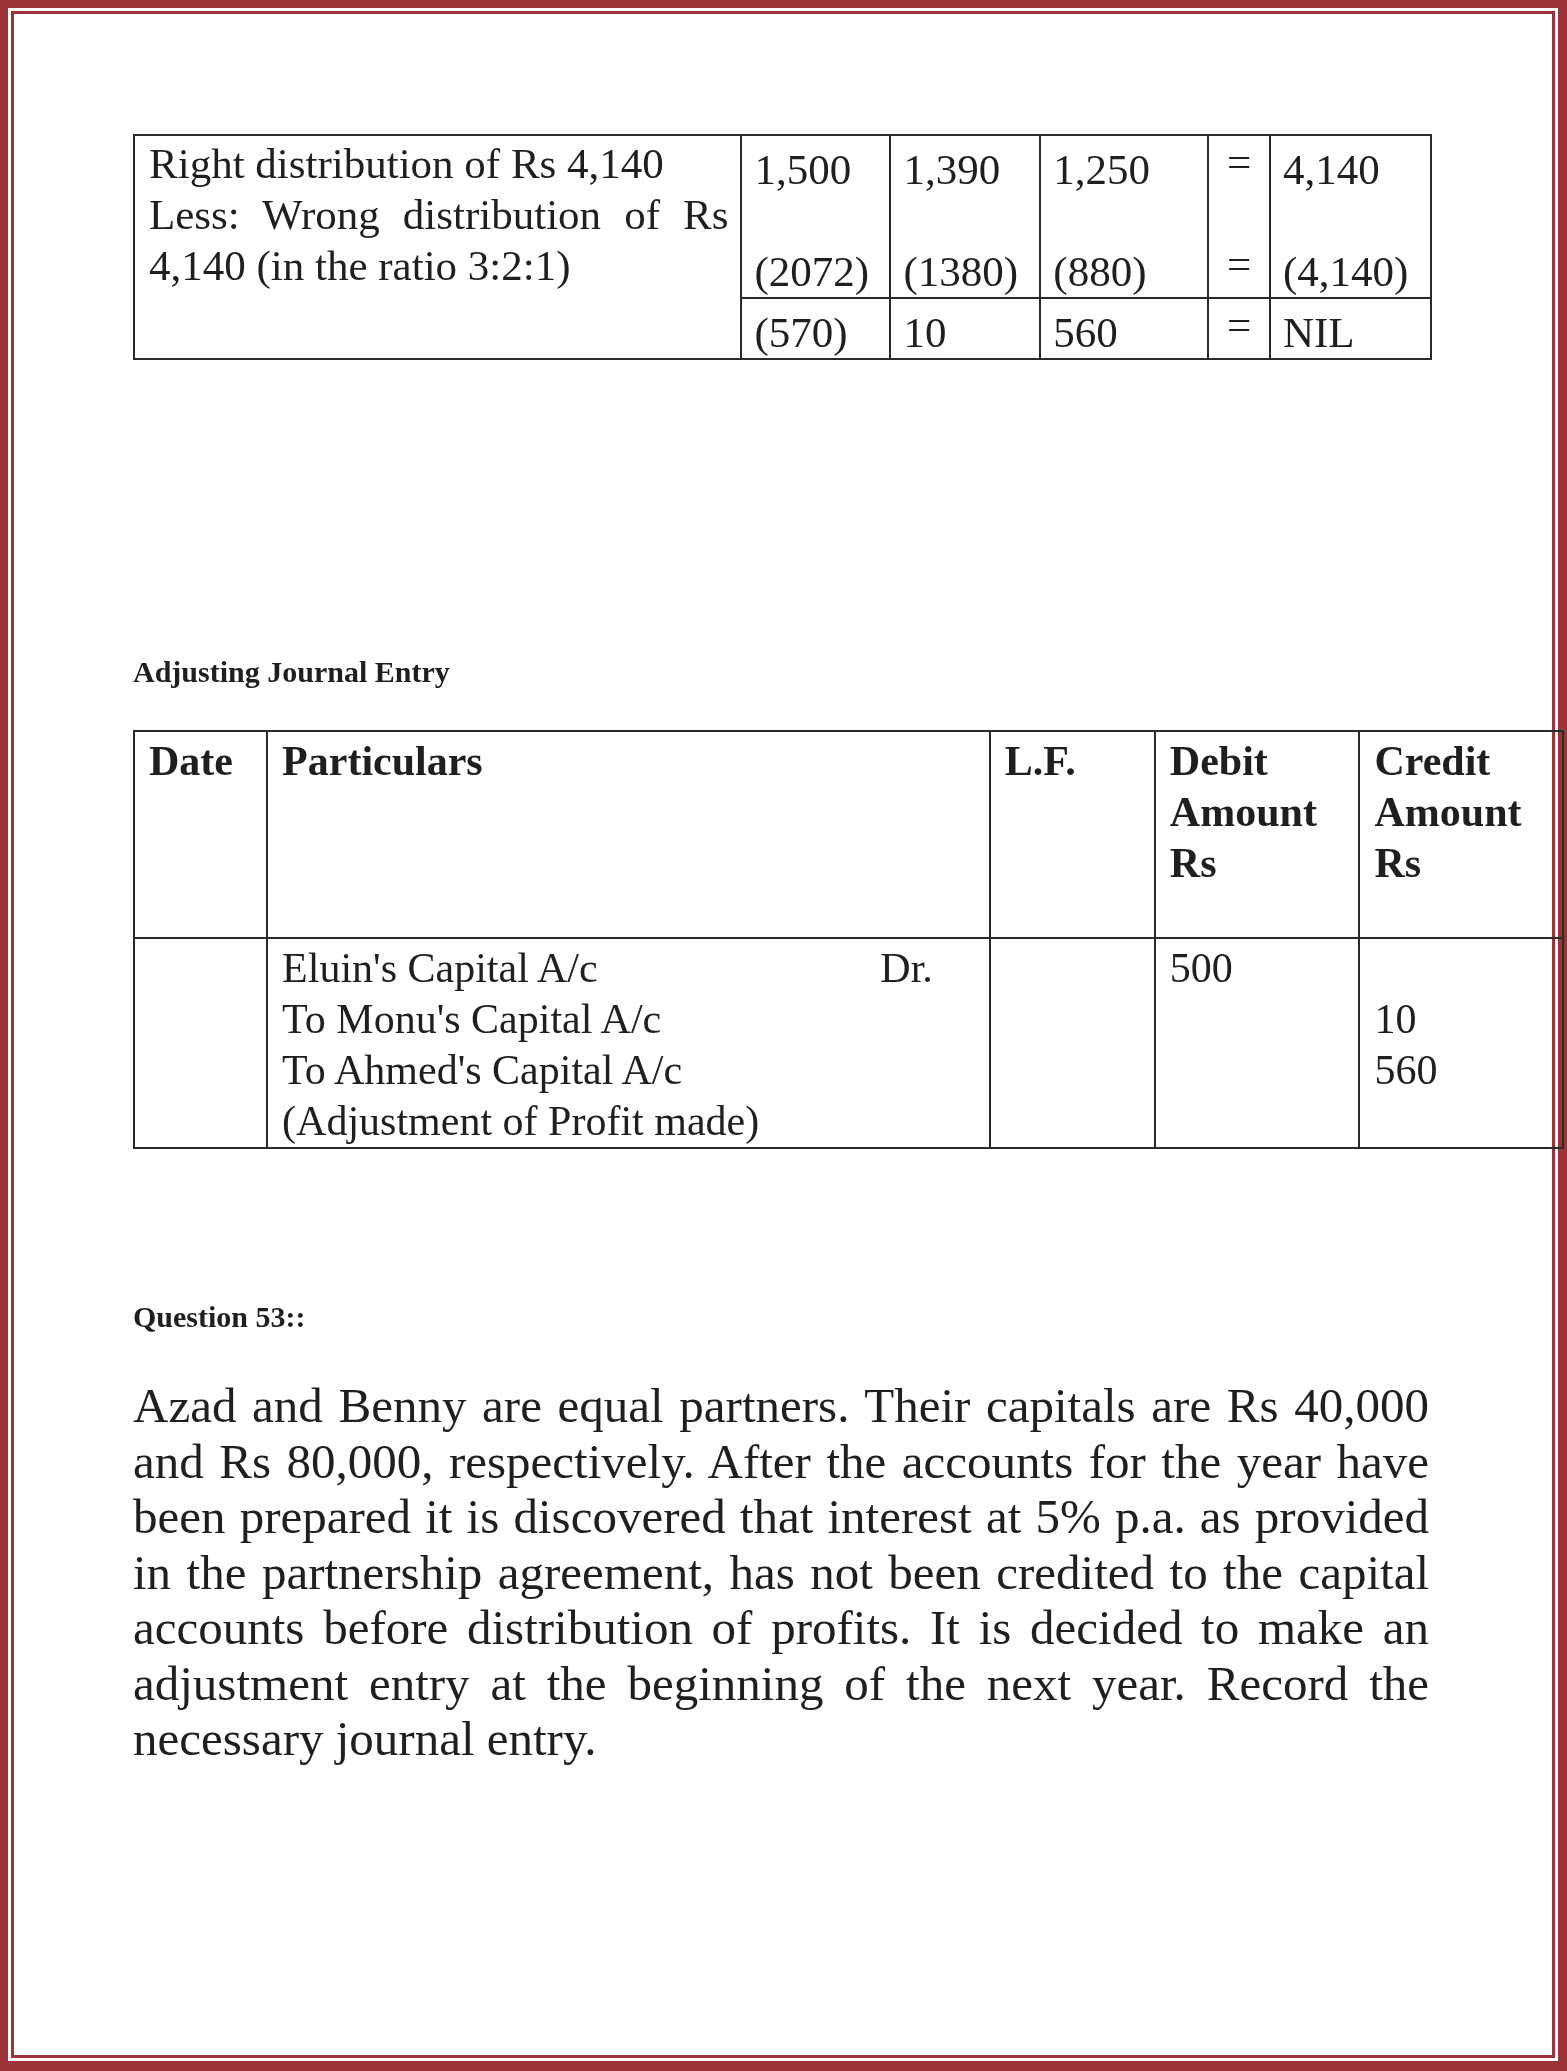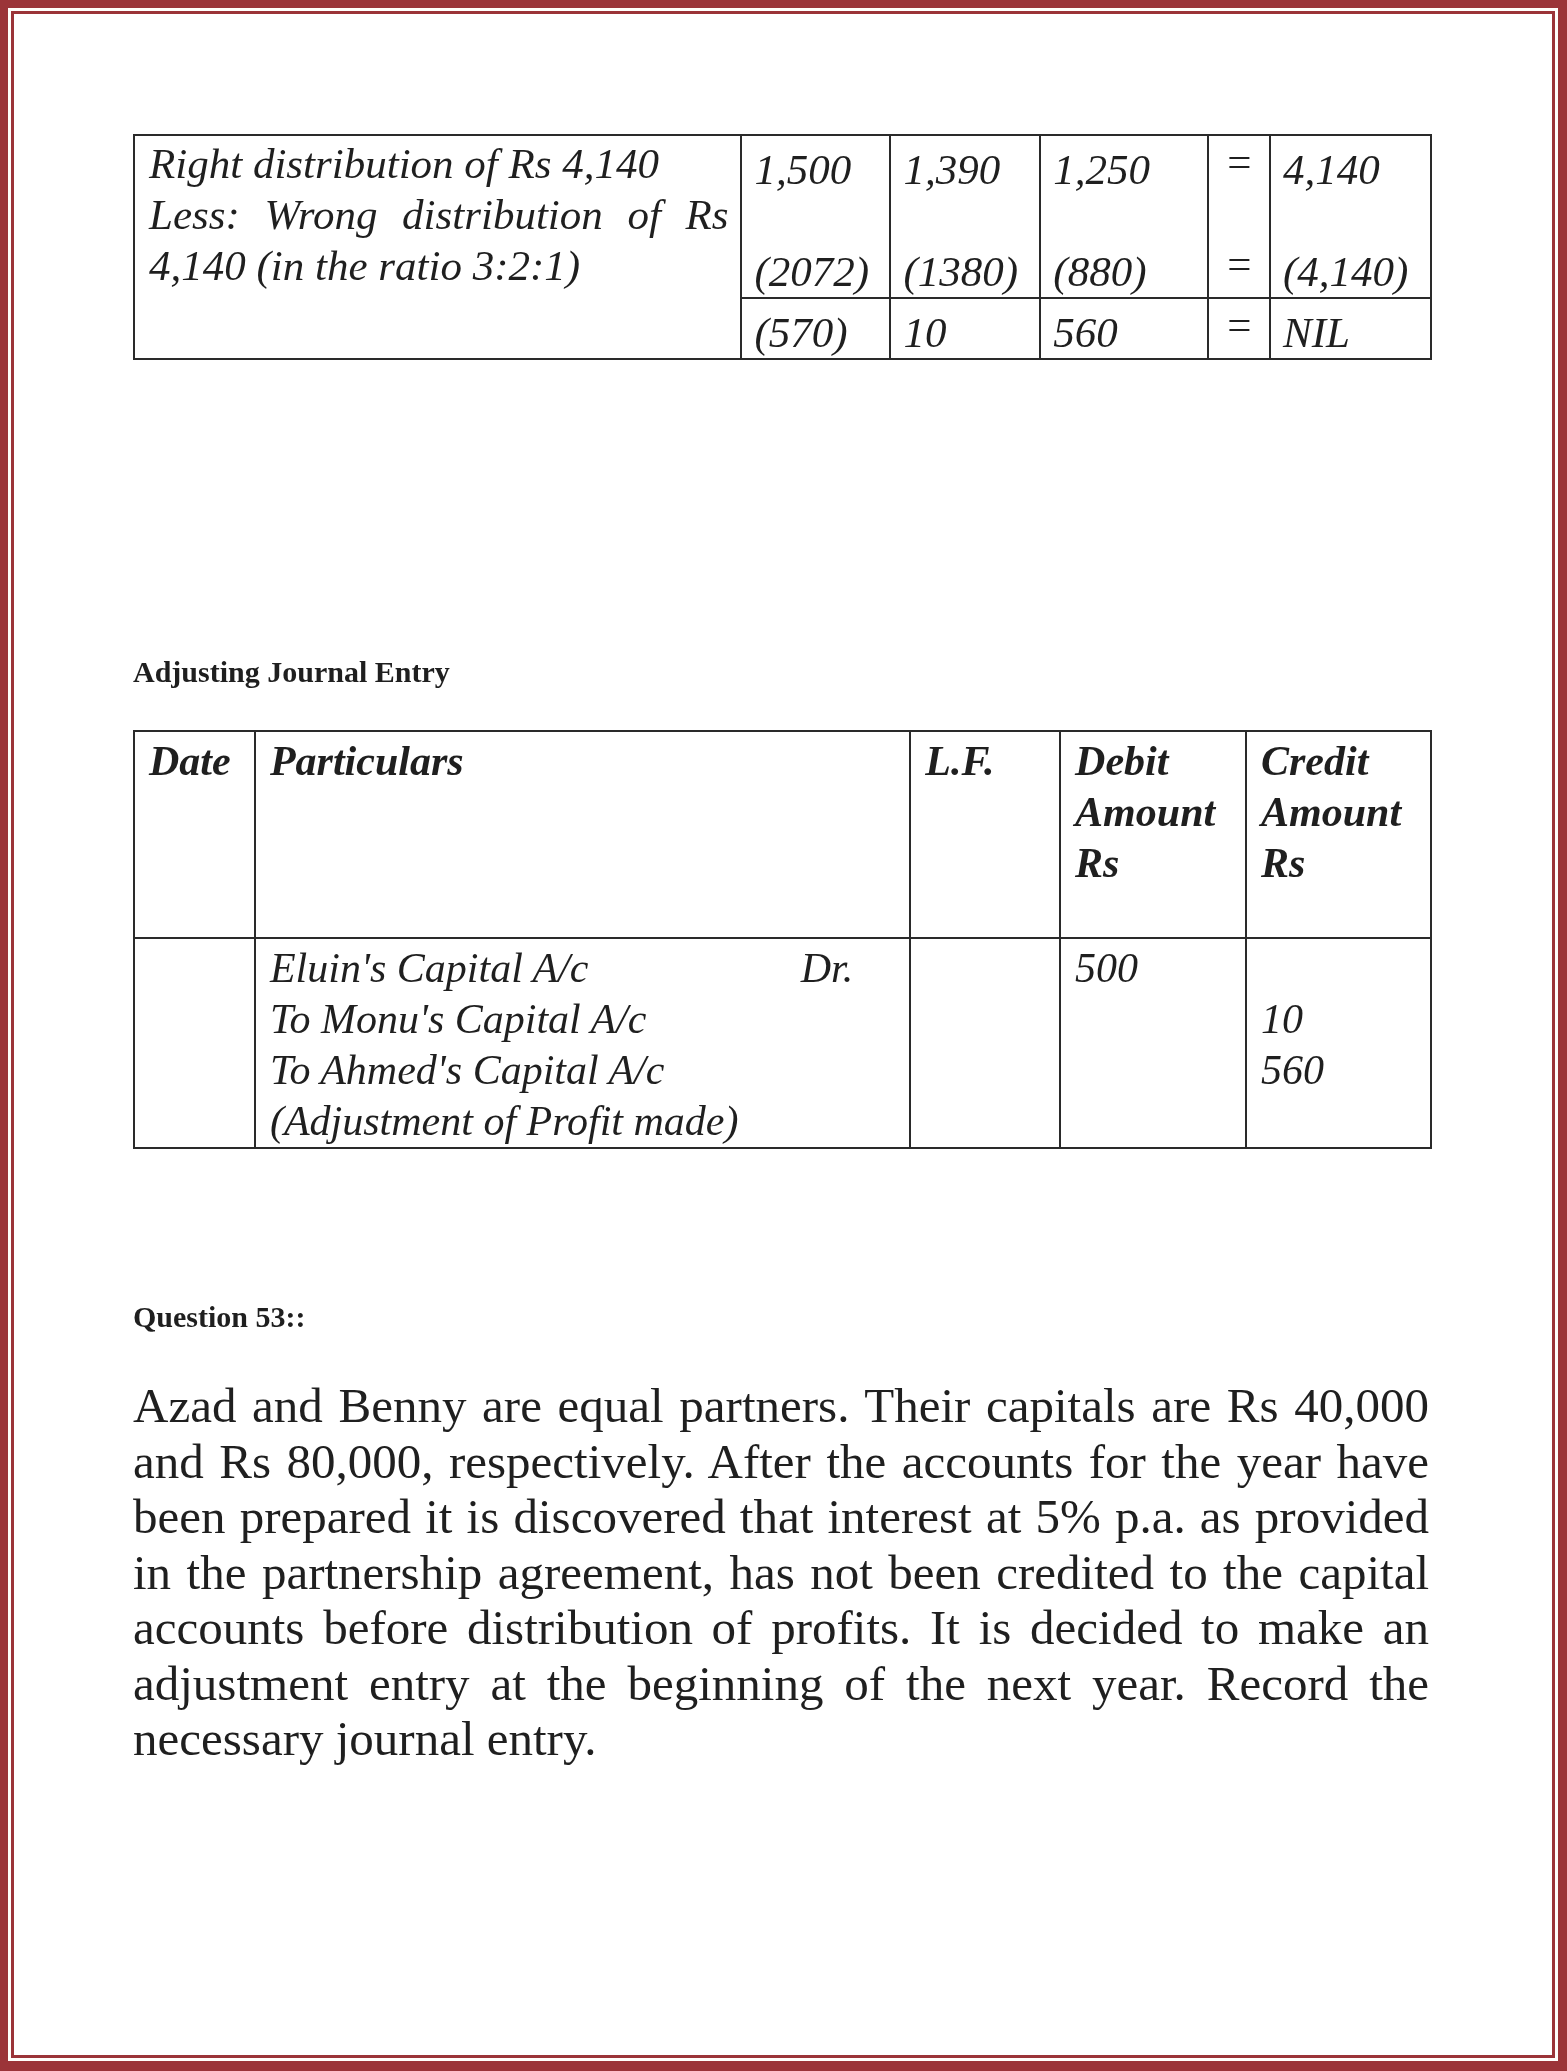--- a/index.html
+++ b/index.html
@@ -12,32 +12,32 @@
   .page-outer {
     position: absolute; left: 8px; top: 8px; right: 9px; bottom: 10px;
     background: #fffefb;
   }
   .page-inner {
     position: absolute; left: 3px; top: 3px; right: 3px; bottom: 3px;
     border: 3px solid #9b3438;
     background: #ffffff;
   }
   .abs { position: absolute; }
-  table { border-collapse: collapse; position: absolute; font-style: italic; }
+  table { border-collapse: collapse; position: absolute; }
   td, th { border: 2px solid #2a2a2a; vertical-align: top; padding: 0; }
   .t1 { left: 133px; top: 134px; width: 1299px; height: 208px; font-size: 43px; line-height: 51px; }
   .t1 .lbl { padding: 2px 12px 0 14px; text-align: justify; text-align-last: left; }
   .t1 .num { padding: 8px 8px 0 12px; white-space: nowrap; }
   .t1 .eq { text-align: center; padding: 0; }
   .stacked div { height: 51px; }
   .heading {
     font-weight: bold; font-size: 30px; letter-spacing: 0px;
     font-family: "Liberation Serif", serif;
   }
-  .t2 { left: 133px; top: 730px; width: 1299px; font-size: 42px; line-height: 51px; }
+  .t2 { left: 133px; top: 730px; width: 1431px; font-size: 42px; line-height: 51px; }
   .t2 th { font-weight: bold; text-align: left; padding: 4px 14px 0 14px; }
   .t2 td { padding: 4px 14px 0 14px; border-radius: 20px; }
   .para {
     left: 133px; top: 1378px; width: 1296px; font-size: 49px; line-height: 55.5px;
     text-align: justify;
   }
 </style>
 </head>
 <body>
 

